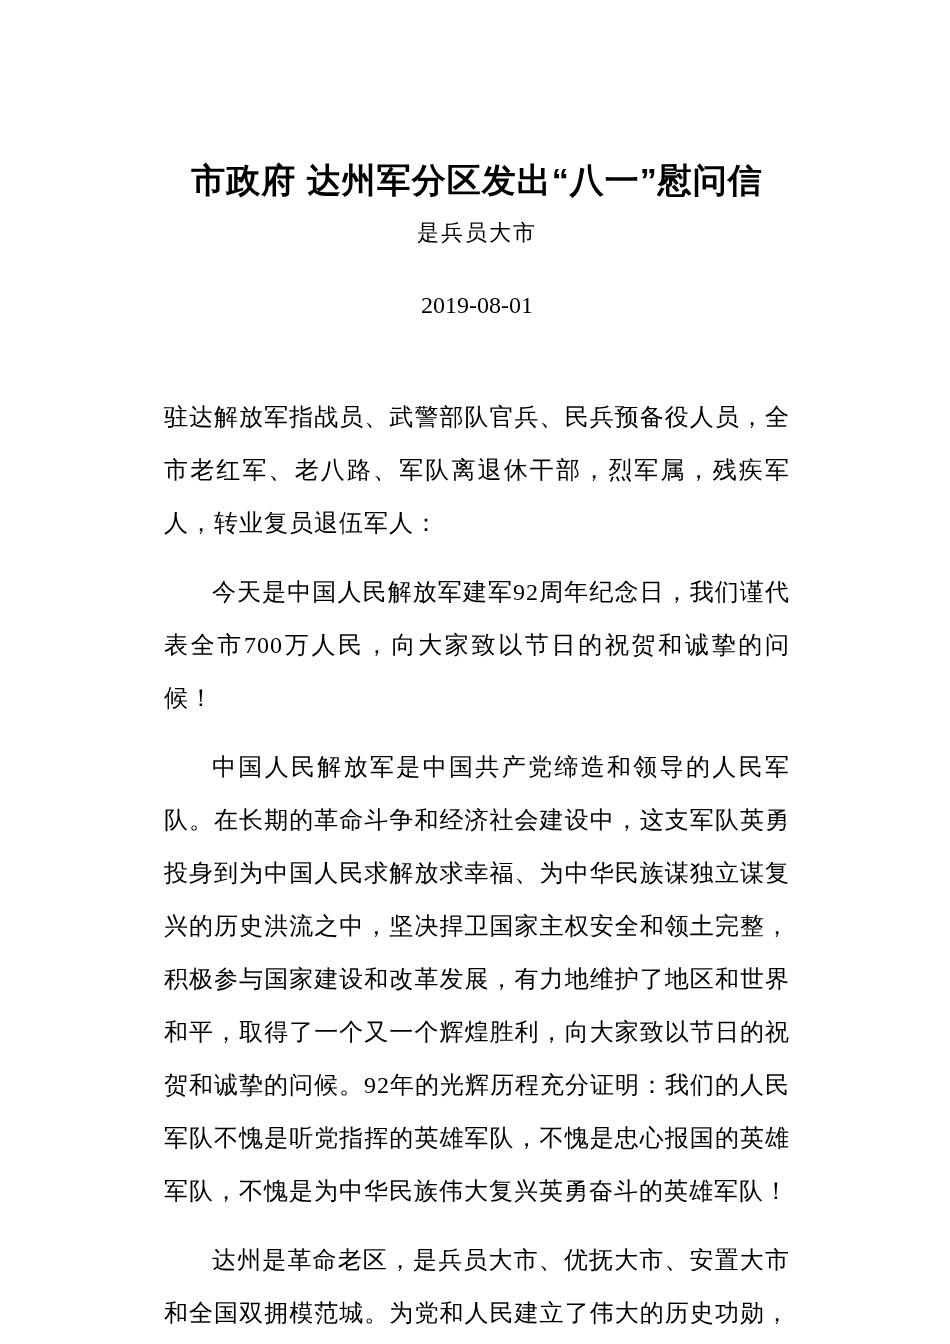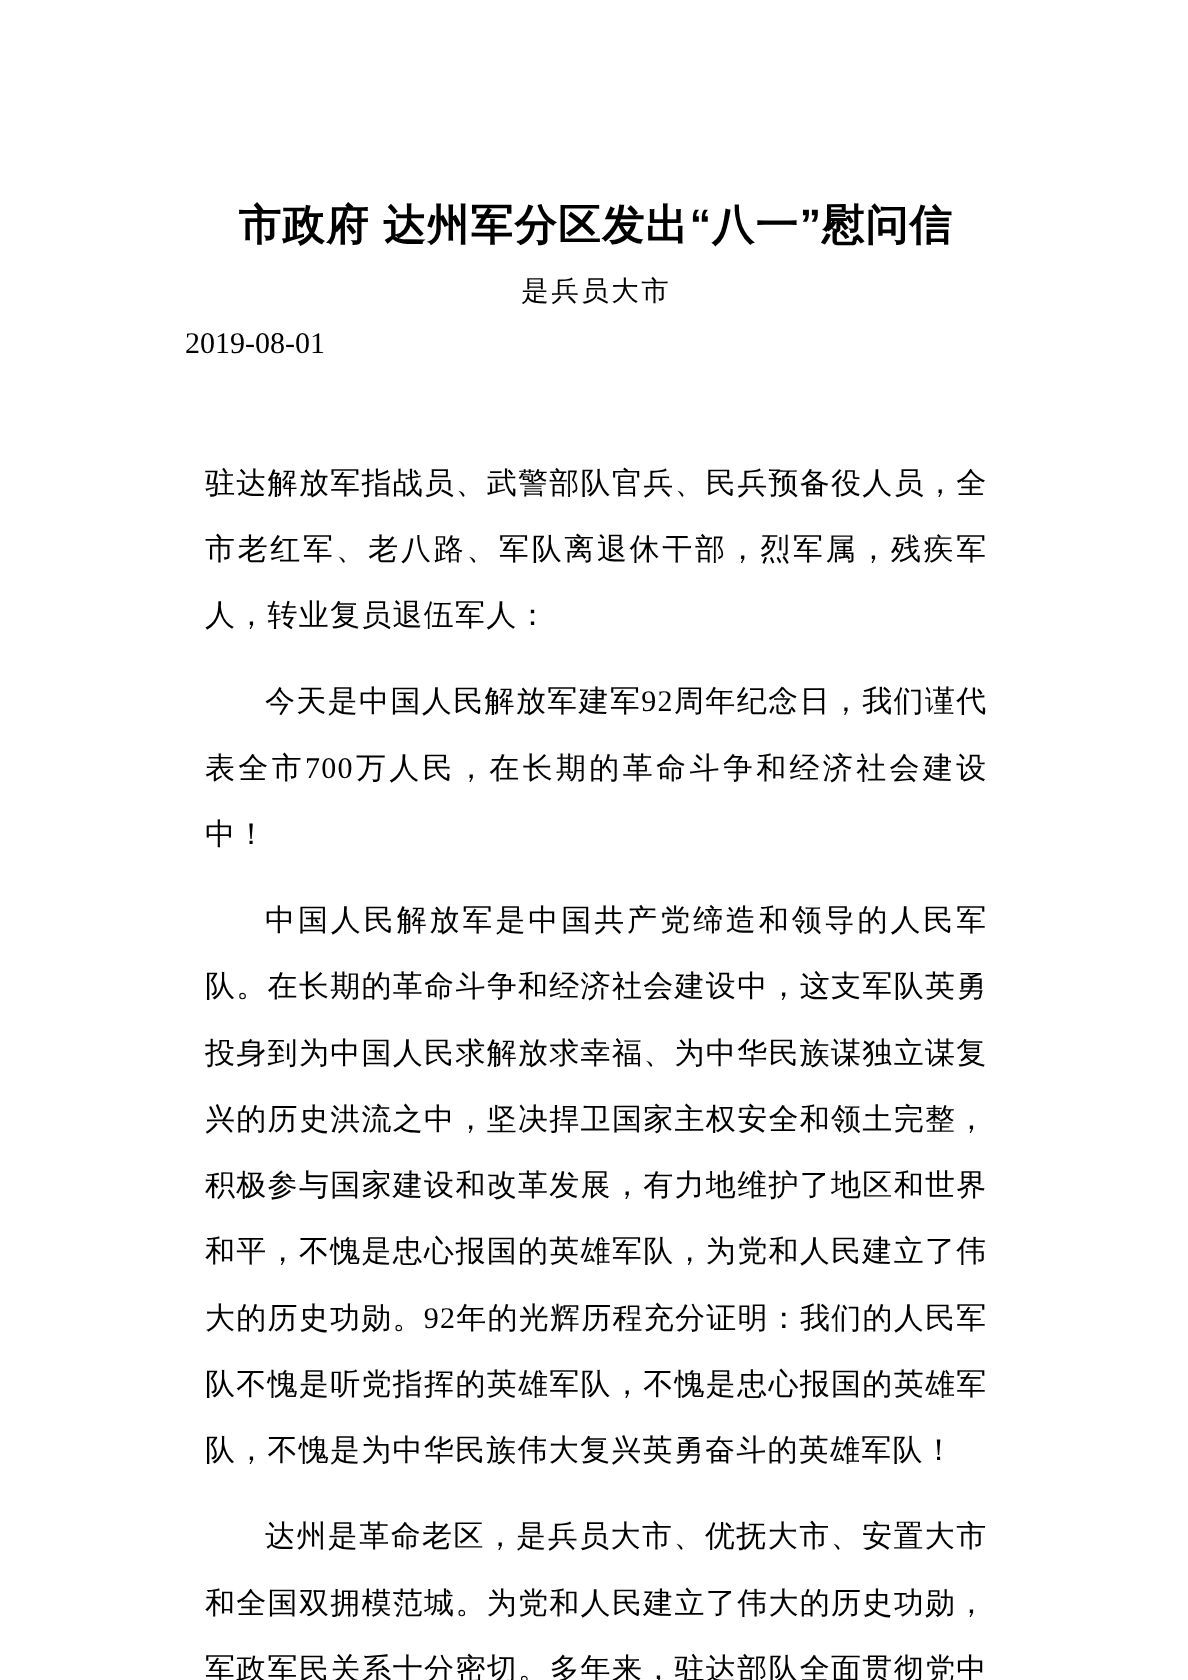--- a/index.html
+++ b/index.html
@@ -27,23 +27,23 @@
     line-height: 1.3;
     font-family: "Liberation Sans", "DejaVu Sans", sans-serif;
   }
   .doc-byline {
     margin-top: 16px;
     font-size: 22px;
     text-align: center;
     letter-spacing: 2px;
   }
   .doc-date {
-    margin-top: 14px;
+    margin-top: 44px;
     font-size: 24px;
-    text-align: left;
+    text-align: center;
   }
   .doc-body {
     margin-top: 72px;
     font-size: 24px;
     line-height: 53px;
     text-align: justify;
     letter-spacing: 1px;
   }
   .doc-body p {
     text-indent: 2em;
@@ -58,17 +58,17 @@
 
 <div class="page">
   <h1 class="doc-title">市政府 达州军分区发出“八一”慰问信</h1>
 
   <div class="doc-byline">是兵员大市</div>
 
   <div class="doc-date">2019-08-01</div>
 
   <div class="doc-body">
     <p class="no-indent">驻达解放军指战员、武警部队官兵、民兵预备役人员，全市老红军、老八路、军队离退休干部，烈军属，残疾军人，转业复员退伍军人：</p>
-    <p>今天是中国人民解放军建军92周年纪念日，我们谨代表全市700万人民，在长期的革命斗争和经济社会建设中！</p>
-    <p>中国人民解放军是中国共产党缔造和领导的人民军队。在长期的革命斗争和经济社会建设中，这支军队英勇投身到为中国人民求解放求幸福、为中华民族谋独立谋复兴的历史洪流之中，坚决捍卫国家主权安全和领土完整，积极参与国家建设和改革发展，有力地维护了地区和世界和平，不愧是忠心报国的英雄军队，为党和人民建立了伟大的历史功勋。92年的光辉历程充分证明：我们的人民军队不愧是听党指挥的英雄军队，不愧是忠心报国的英雄军队，不愧是为中华民族伟大复兴英勇奋斗的英雄军队！</p>
+    <p>今天是中国人民解放军建军92周年纪念日，我们谨代表全市700万人民，向大家致以节日的祝贺和诚挚的问候！</p>
+    <p>中国人民解放军是中国共产党缔造和领导的人民军队。在长期的革命斗争和经济社会建设中，这支军队英勇投身到为中国人民求解放求幸福、为中华民族谋独立谋复兴的历史洪流之中，坚决捍卫国家主权安全和领土完整，积极参与国家建设和改革发展，有力地维护了地区和世界和平，取得了一个又一个辉煌胜利，向大家致以节日的祝贺和诚挚的问候。92年的光辉历程充分证明：我们的人民军队不愧是听党指挥的英雄军队，不愧是忠心报国的英雄军队，不愧是为中华民族伟大复兴英勇奋斗的英雄军队！</p>
     <p>达州是革命老区，是兵员大市、优抚大市、安置大市和全国双拥模范城。为党和人民建立了伟大的历史功勋，军政军民关系十分密切。多年来，驻达部队全面贯彻党中央、国务院、中央军委的决策部署，紧紧围绕党在新时代的强军</p>
   </div>
 </div>
 
 </body></html>

